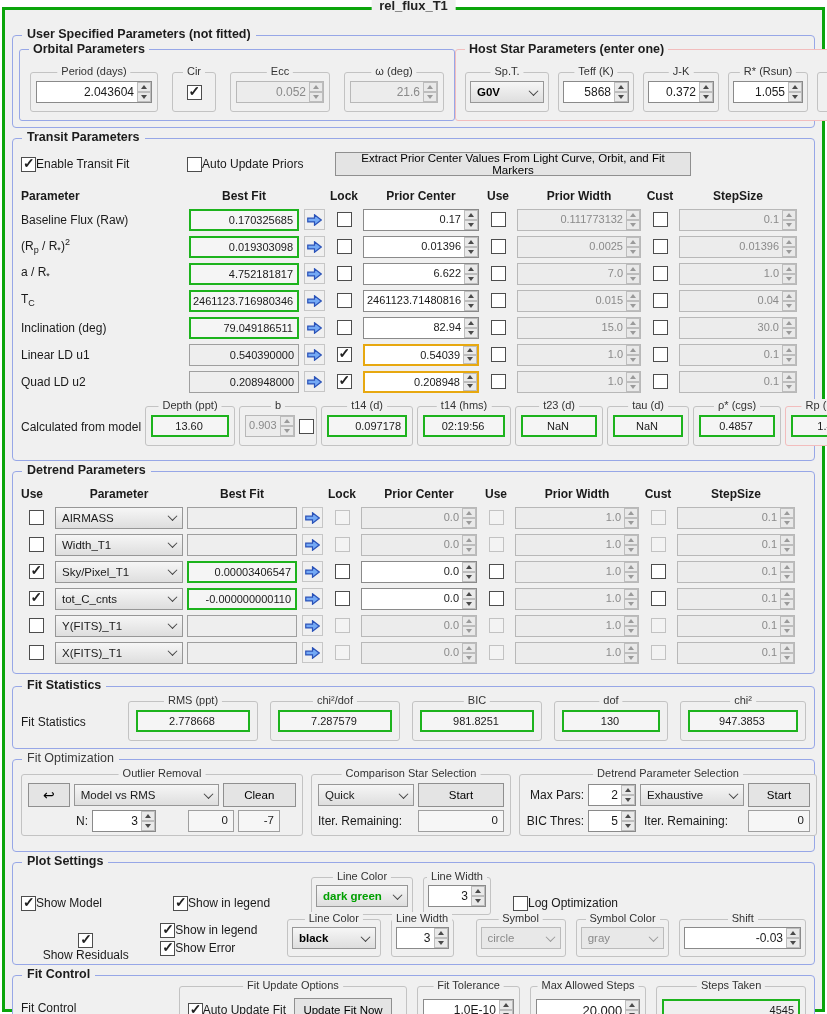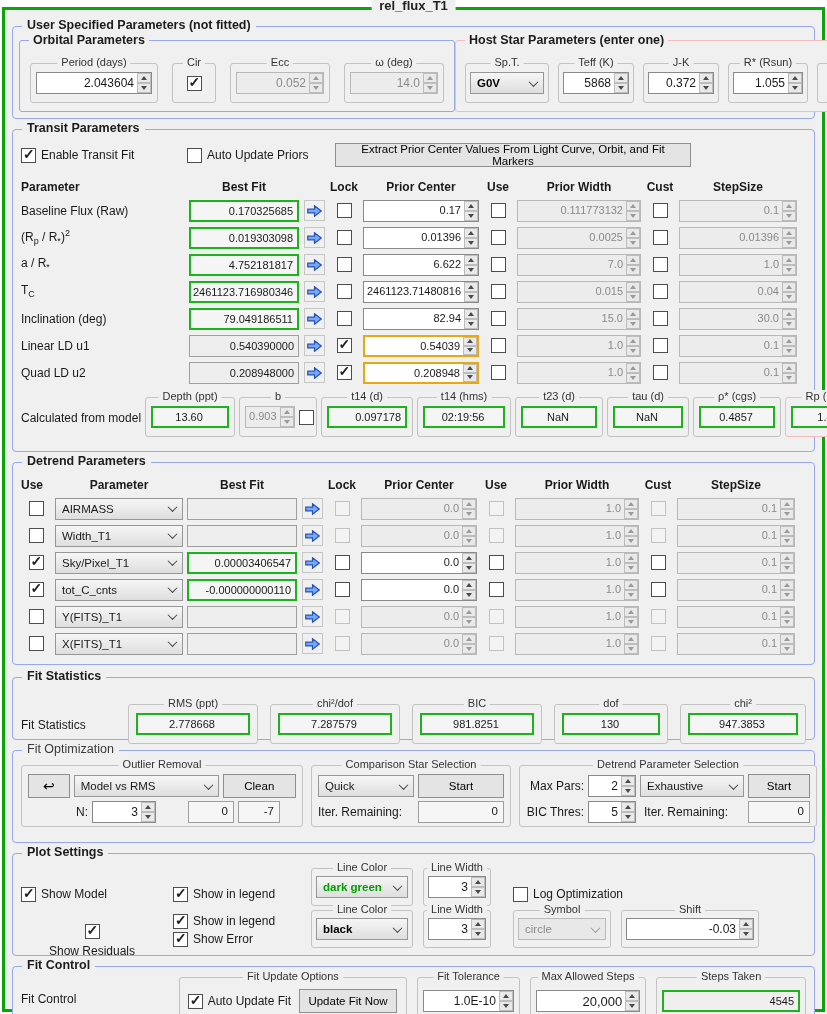--- a/index.html
+++ b/index.html
@@ -52,29 +52,29 @@
   .dgrid{display:grid;grid-template-columns:30px 128px 110px 22px 30px 116px 30px 124px 30px 118px;column-gap:4px;align-items:center;padding-left:8px;}
   .hdr{font-weight:bold;font-size:12px;}
   .hdr.c{text-align:center;}
   .trow,.drow{display:contents;}
   .rowh{height:27px;display:flex;align-items:center;}
   .cellc{display:flex;justify-content:center;align-items:center;height:27px;}
   .plabel{font-size:12px;white-space:nowrap;}
   sub{font-size:9px;}sup{font-size:9px;}
   .full{width:100%;}
   .flexr{display:flex;align-items:center;}
-  .cblab{display:flex;align-items:center;gap:5px;font-size:12px;white-space:nowrap;}
+  .cblab{display:flex;align-items:center;font-size:12px;white-space:nowrap;}
 </style>
 </head>
 <body>
 
 <div class="frame">
   <div class="frame-cap">rel_flux_T1</div>
 
-  <div class="sec" style="margin-top:16px;height:91px;">
+  <div class="sec" style="margin-top:25px;height:91px;">
     <div class="scap">User Specified Parameters (not fitted)</div>
     <div class="flexr" style="padding:13px 6px 0 6px;align-items:flex-start;">
       <div class="grp blue" style="height:62px;display:flex;align-items:flex-end;gap:14px;padding:0 10px 8px 10px;">
         <div class="gcap bold">Orbital Parameters</div>
         <div class="grp" style="width:116px;height:38px;display:flex;align-items:center;padding:0 5px;">
           <div class="gcap">Period (days)</div>
           <span class="spin full">
               <span class="val" style="font-size:12px;">2.043604</span>
               <span class="ud">
                 <i class="up"></i>
@@ -92,21 +92,21 @@
               <span class="val" style="font-size:12px;">0.052</span>
               <span class="ud">
                 <i class="up"></i>
                 <i class="dn"></i>
               </span>
             </span>
         </div>
         <div class="grp" style="width:88px;height:38px;display:flex;align-items:center;padding:0 5px;">
           <div class="gcap">ω (deg)</div>
           <span class="spin dis full">
-              <span class="val" style="font-size:12px;">14.0</span>
+              <span class="val" style="font-size:12px;">21.6</span>
               <span class="ud">
                 <i class="up"></i>
                 <i class="dn"></i>
               </span>
             </span>
         </div>
       </div>
       <div class="grp pink" style="height:62px;display:flex;align-items:flex-end;gap:9px;padding:0 9px 8px 9px;flex:1;">
         <div class="gcap bold">Host Star Parameters (enter one)</div>
         <div class="grp" style="width:74px;height:38px;display:flex;align-items:center;padding:0 4px;">
@@ -934,21 +934,21 @@
     <div class="scap">Fit Statistics</div>
     <div class="flexr" style="padding:6px 8px 0 8px;gap:12px;align-items:flex-end;">
       <div class="rowh" style="width:140px;height:38px;">
           <span class="plabel">Fit Statistics</span>
         </div>
       <div id="stat-fields" class="flexr" style="gap:12px;flex:1;align-items:flex-end;">
           <div class="grp statgrp" style="height: 38px; display: flex; align-items: center; justify-content: center; padding: 0px 7px; margin-top: 8px; width: 114px;">
     <div class="gcap">RMS (ppt)</div>
     <div class="gval" style="width:100%;text-align:center;">2.778668</div>
   </div>
-          <div class="grp statgrp" style="height: 38px; display: flex; align-items: center; justify-content: center; padding: 0px 7px; margin-top: 20px; width: 114px;">
+          <div class="grp statgrp" style="height: 38px; display: flex; align-items: center; justify-content: center; padding: 0px 7px; margin-top: 8px; width: 114px;">
     <div class="gcap">chi²/dof</div>
     <div class="gval" style="width:100%;text-align:center;">7.287579</div>
   </div>
           <div class="grp statgrp" style="height: 38px; display: flex; align-items: center; justify-content: center; padding: 0px 7px; margin-top: 8px; width: 114px;">
     <div class="gcap">BIC</div>
     <div class="gval" style="width:100%;text-align:center;">981.8251</div>
   </div>
           <div class="grp statgrp" style="height: 38px; display: flex; align-items: center; justify-content: center; padding: 0px 7px; margin-top: 8px; width: 98px;">
     <div class="gcap">dof</div>
     <div class="gval" style="width:100%;text-align:center;">130</div>
@@ -1101,20 +1101,27 @@
             </span>
           </span>
       </div>
       <div class="grp" style="width:88px;height:36px;display:flex;align-items:center;padding:0 4px;margin-left:12px;">
         <div class="gcap">Symbol</div>
         <span class="dd dis full">
             <span class="ddval">circle</span>
             <i class="chev"></i>
           </span>
       </div>
+      <div class="grp" style="width:92px;height:36px;display:flex;align-items:center;padding:0 4px;">
+        <div class="gcap">Symbol Color</div>
+        <span class="dd dis full">
+            <span class="ddval">gray</span>
+            <i class="chev"></i>
+          </span>
+      </div>
       <div class="grp" style="width:128px;height:36px;display:flex;align-items:center;padding:0 4px;">
         <div class="gcap">Shift</div>
         <span class="spin full">
             <span class="val" style="font-size:12px;">-0.03</span>
             <span class="ud">
               <i class="up"></i>
               <i class="dn"></i>
             </span>
           </span>
       </div>

